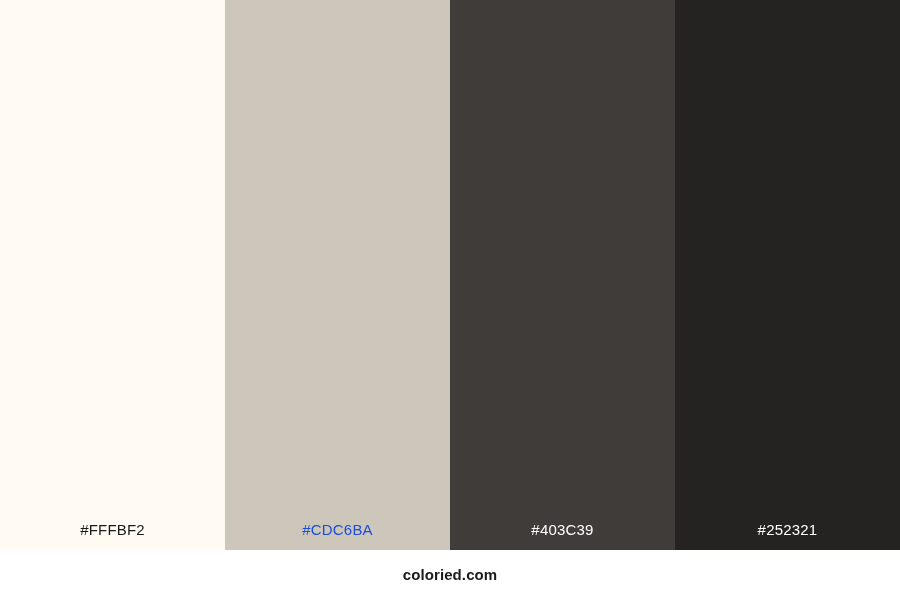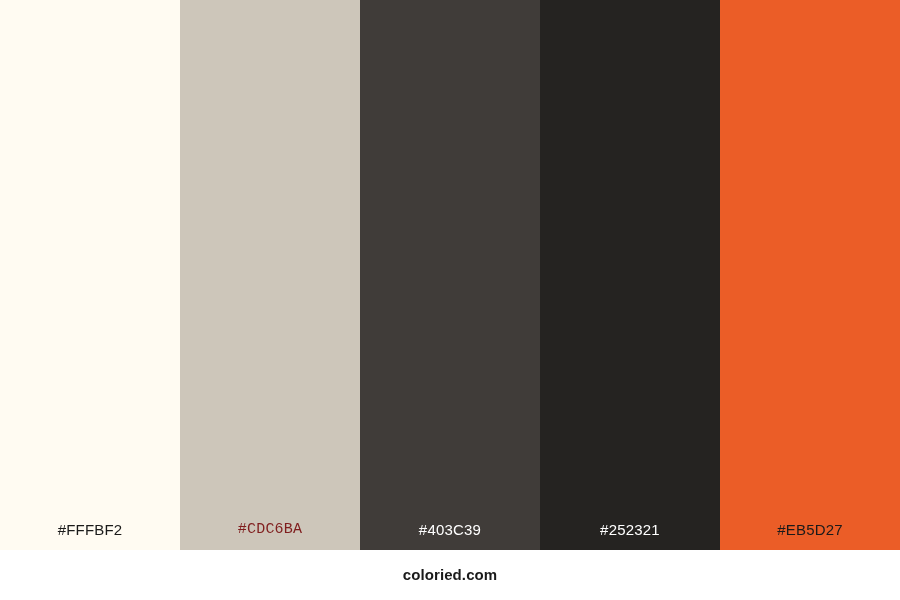--- a/index.html
+++ b/index.html
@@ -68,34 +68,31 @@
 
 <div class="palette-page">
 
   <div class="swatch-strip">
 
     <div class="swatch" style="background-color: rgb(255, 251, 242);">
       <span class="swatch-label" style="color: rgb(26, 26, 26);">#FFFBF2</span>
     </div>
 
     <div class="swatch" style="background-color: rgb(205, 198, 186);">
-      <span class="swatch-label" style="color: #7f1d1d; font-family: Liberation Mono, monospace;">#CDC6BA</span>
+      <span class="swatch-label" style="color: #1d4ed8;">#CDC6BA</span>
     </div>
 
     <div class="swatch" style="background-color: rgb(64, 60, 57);">
       <span class="swatch-label" style="color: rgb(255, 255, 255);">#403C39</span>
     </div>
 
     <div class="swatch" style="background-color: rgb(37, 35, 33);">
       <span class="swatch-label" style="color: rgb(255, 255, 255);">#252321</span>
     </div>
 
-    <div class="swatch" style="background-color: rgb(235, 93, 39);">
-      <span class="swatch-label" style="color: rgb(26, 26, 26);">#EB5D27</span>
-    </div>
 
   </div>
 
   <div class="footer">
     <span class="footer-text">coloried.com</span>
   </div>
 
 </div>
 
 </body></html>

